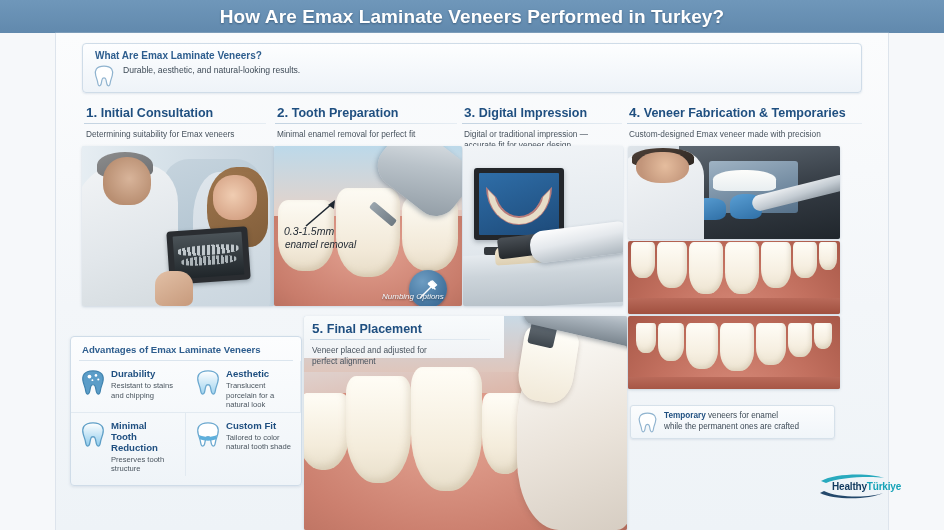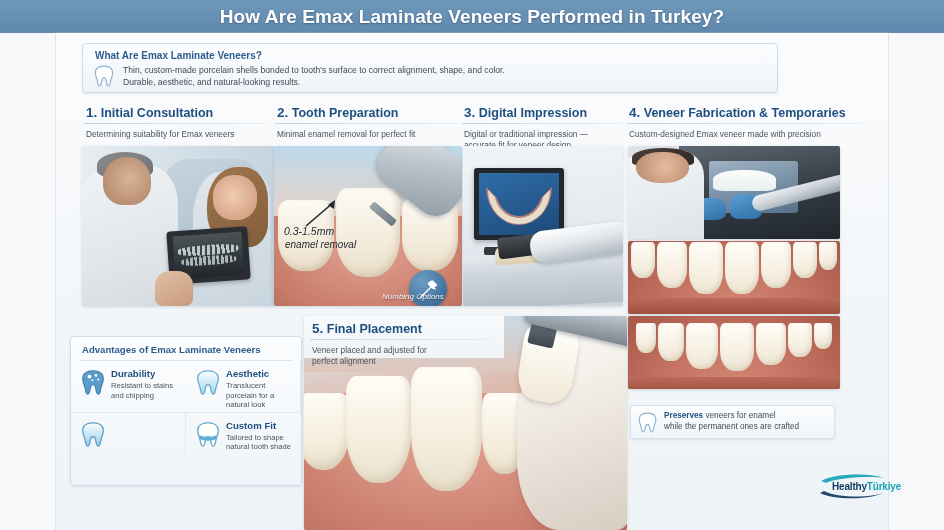--- a/index.html
+++ b/index.html
@@ -25,21 +25,21 @@
 
   
   .canvas {
     position: absolute; left: 56px; top: 33px; width: 832px; height: 497px;
     background: linear-gradient(180deg,#fbfcfd 0%, #f3f6f9 55%, #eef3f7 100%);
     box-shadow: 0 0 0 1px rgba(175,193,210,.35);
   }
 
   
   .intro {
-    position: absolute; left: 26px; top: 10px; width: 696px; height: 50px;
+    position: absolute; left: 26px; top: 10px; width: 780px; height: 50px;
     background: linear-gradient(180deg,#fdfeff 0%, #eef3f8 100%);
     border: 1px solid #cfdce8; border-radius: 4px;
     box-shadow: 0 1px 2px rgba(120,145,170,.18);
     padding: 6px 10px 0 10px;
   }
   .intro-title { color:#2d5d8e; font-size:10px; font-weight:bold; margin-left:2px; }
   .intro-body { display:flex; align-items:flex-start; margin-top:3px; }
   .intro-text { color:#3e4b57; font-size:8.6px; line-height:11.5px; margin-left:8px; padding-top:1px; }
 
   .tooth { display:block; }
@@ -242,21 +242,20 @@
 
     <div class="intro">
       <div class="intro-title">What Are Emax Laminate Veneers?</div>
       <div class="intro-body">
         <span>
           <svg class="tooth" width="22" height="24" viewBox="0 0 22 24">
             <path d="M11 2.2C7.3 2.2 4.6 3.4 3.3 5.2 2.2 6.8 2.1 9 2.7 11.4c.5 2.1 1.3 3.9 1.8 6 .4 1.7.4 3.5 1.3 4.2.9.7 1.9-.2 2.3-1.6.4-1.5.6-3.4 1-4.6.3-1 .8-1.5 1.9-1.5s1.6.5 1.9 1.5c.4 1.2.6 3.1 1 4.6.4 1.4 1.4 2.3 2.3 1.6.9-.7.9-2.5 1.3-4.2.5-2.1 1.3-3.9 1.8-6 .6-2.4.5-4.6-.6-6.2C17.4 3.4 14.7 2.2 11 2.2z" fill="#ffffff" stroke="#8fb3cf" stroke-width="1.2"></path>
           </svg>
         </span>
         <div class="intro-text">
-          <div>Thin, custom-made porcelain shells bonded to tooth's surface to correct alignment, shape, and color.</div>
           <div>Durable, aesthetic, and natural-looking results.</div>
         </div>
       </div>
     </div>
 
     <div class="step-head" style="left:30px; top:72px;">
       <span class="num">1.</span>
       <span>Initial Consultation</span>
     </div>
     <div class="step-rule" style="left:28px; top:90px; width:182px;"></div>
@@ -388,21 +387,21 @@
     </div>
 
     <div class="tempnote">
       <span>
         <svg class="tooth" width="21" height="23" viewBox="0 0 22 24">
           <path d="M11 2.2C7.3 2.2 4.6 3.4 3.3 5.2 2.2 6.8 2.1 9 2.7 11.4c.5 2.1 1.3 3.9 1.8 6 .4 1.7.4 3.5 1.3 4.2.9.7 1.9-.2 2.3-1.6.4-1.5.6-3.4 1-4.6.3-1 .8-1.5 1.9-1.5s1.6.5 1.9 1.5c.4 1.2.6 3.1 1 4.6.4 1.4 1.4 2.3 2.3 1.6.9-.7.9-2.5 1.3-4.2.5-2.1 1.3-3.9 1.8-6 .6-2.4.5-4.6-.6-6.2C17.4 3.4 14.7 2.2 11 2.2z" fill="#ffffff" stroke="#8fb3cf" stroke-width="1.2"></path>
         </svg>
       </span>
       <div class="tempnote-txt">
         <div>
-          <b>Preserves</b><span> veneers for enamel</span>
+          <b>Temporary</b><span> veneers for enamel</span>
         </div>
         <div>while the permanent ones are crafted</div>
       </div>
     </div>
 
     <div class="photo p5" style="left:248px; top:283px; width:323px; height:214px;">
       <div class="bgtop"></div>
       <div class="gum5"></div>
       <div class="t5" style="left:-2%; bottom:28%; width:16%; height:36%;"></div>
       <div class="t5" style="left:13%; bottom:22%; width:20%; height:50%;"></div>
@@ -469,32 +468,37 @@
             <svg width="26" height="29" viewBox="0 0 22 24">
               <defs>
                   <linearGradient id="gm" x1="0" y1="0" x2="0" y2="1">
                 <stop offset="0%" stop-color="#ffffff"></stop>
                     <stop offset="100%" stop-color="#8ecbec"></stop>
               </linearGradient>
                 </defs>
               <path d="M11 2.2C7.3 2.2 4.6 3.4 3.3 5.2 2.2 6.8 2.1 9 2.7 11.4c.5 2.1 1.3 3.9 1.8 6 .4 1.7.4 3.5 1.3 4.2.9.7 1.9-.2 2.3-1.6.4-1.5.6-3.4 1-4.6.3-1 .8-1.5 1.9-1.5s1.6.5 1.9 1.5c.4 1.2.6 3.1 1 4.6.4 1.4 1.4 2.3 2.3 1.6.9-.7.9-2.5 1.3-4.2.5-2.1 1.3-3.9 1.8-6 .6-2.4.5-4.6-.6-6.2C17.4 3.4 14.7 2.2 11 2.2z" fill="url(#gm)" stroke="#5d9ec6" stroke-width="1.1"></path>
             </svg>
           </span>
+          <div class="adv-txt">
+            <div class="adv-h">Minimal</div>
+            <div class="adv-h">Tooth Reduction</div>
+            <div class="adv-p">Preserves tooth structure</div>
+          </div>
         </div>
 
         <div class="adv-cell">
           <span>
             <svg width="26" height="29" viewBox="0 0 22 24">
               <path d="M11 2.2C7.3 2.2 4.6 3.4 3.3 5.2 2.2 6.8 2.1 9 2.7 11.4c.5 2.1 1.3 3.9 1.8 6 .4 1.7.4 3.5 1.3 4.2.9.7 1.9-.2 2.3-1.6.4-1.5.6-3.4 1-4.6.3-1 .8-1.5 1.9-1.5s1.6.5 1.9 1.5c.4 1.2.6 3.1 1 4.6.4 1.4 1.4 2.3 2.3 1.6.9-.7.9-2.5 1.3-4.2.5-2.1 1.3-3.9 1.8-6 .6-2.4.5-4.6-.6-6.2C17.4 3.4 14.7 2.2 11 2.2z" fill="#ffffff" stroke="#6ba8cf" stroke-width="1.1"></path>
               <path d="M3.4 12.4 C7 14.4 15 14.4 18.6 12.4 L18 16 C14 17.6 8 17.6 4 16 Z" fill="#5fb0dc"></path>
             </svg>
           </span>
           <div class="adv-txt">
             <div class="adv-h">Custom Fit</div>
-            <div class="adv-p">Tailored to shape natural tooth shade</div>
+            <div class="adv-p">Tailored to color natural tooth shade</div>
           </div>
         </div>
 
       </div>
     </div>
 
     <div class="logo">
       <svg width="74" height="30" viewBox="0 0 74 30">
         <path d="M6 9 C20 1, 56 1, 69 6 C57 4, 24 5, 11 11 Z" fill="#17a3b8" opacity=".92"></path>
         <path d="M5 21 C18 28, 54 28, 68 21 C56 26, 22 26, 9 19 Z" fill="#123a5e" opacity=".92"></path>

